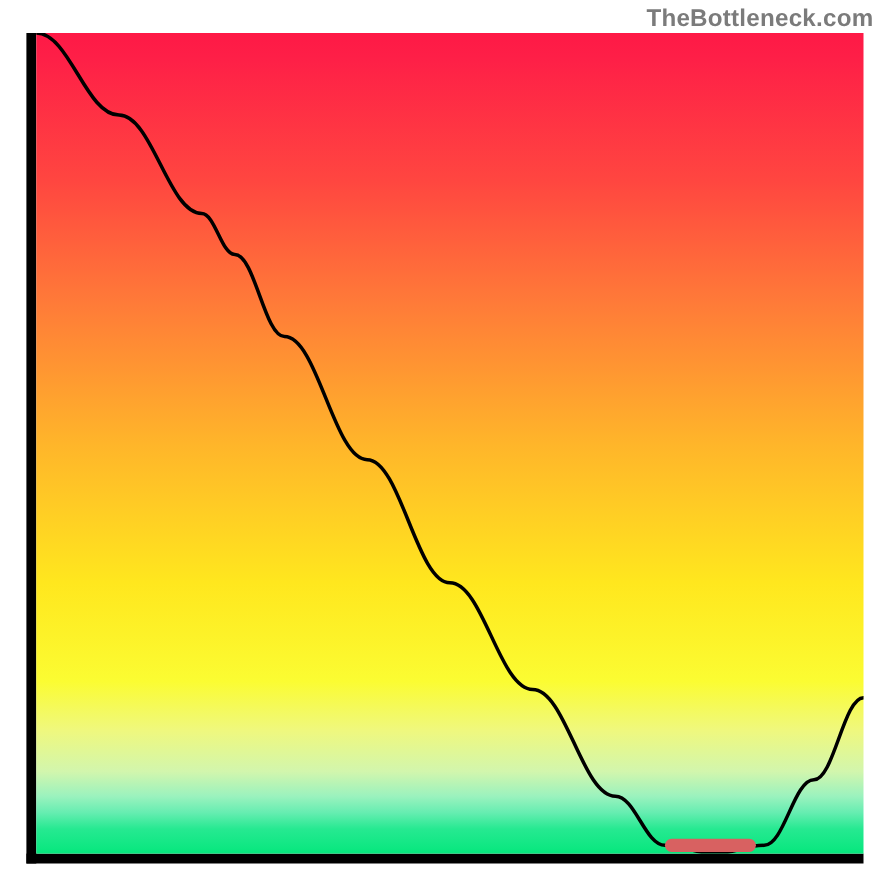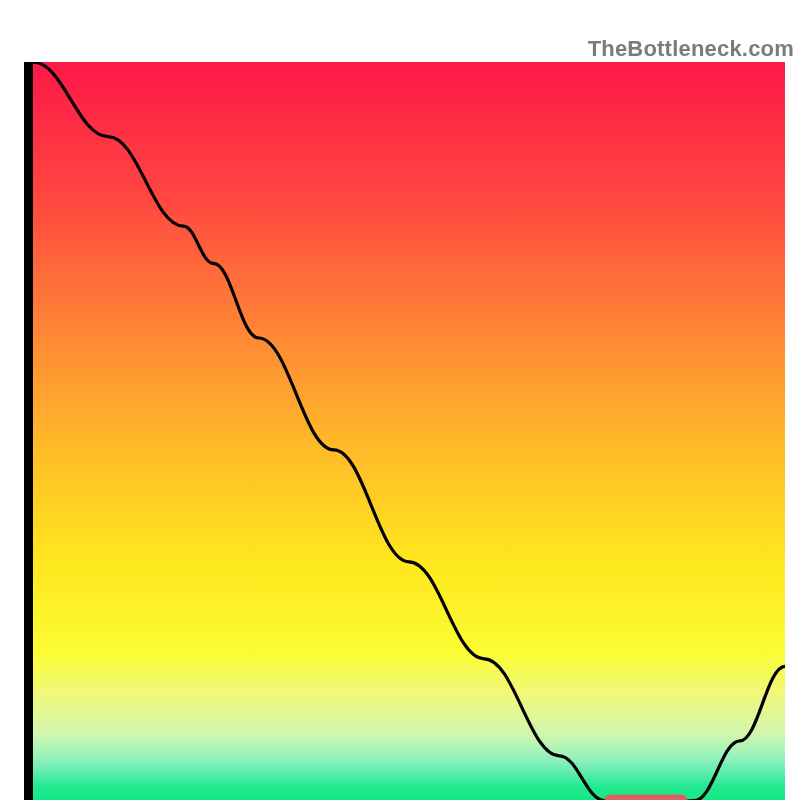--- a/index.html
+++ b/index.html
@@ -7,21 +7,20 @@
     padding: 0;
     width: 800px;
     height: 800px;
     background: #ffffff;
     font-family: Arial, Helvetica, sans-serif;
   }
   .canvas {
     position: relative;
     width: 800px;
     height: 685px;
-    margin-top: 32px;
   }
   .watermark {
     position: absolute;
     top: 4px;
     right: 6px;
     font-size: 22px;
     font-weight: 600;
     color: #7b7b7b;
     letter-spacing: 0.2px;
     user-select: none;

